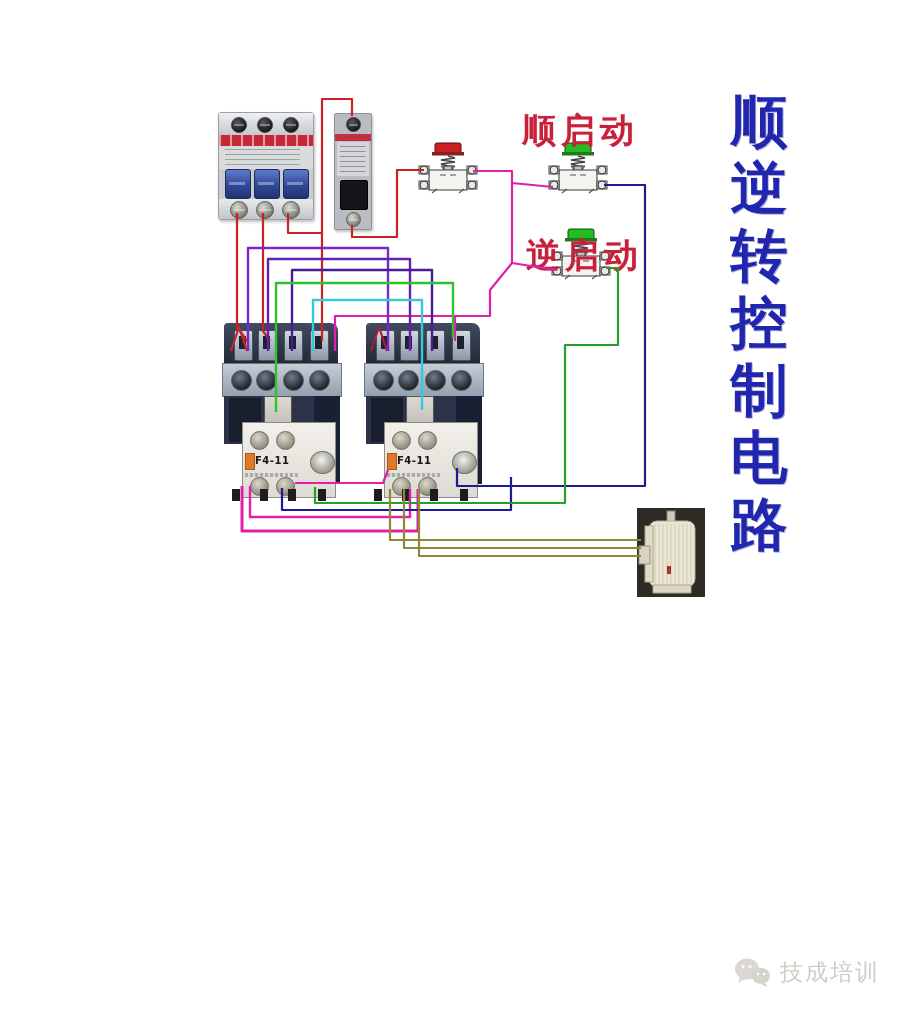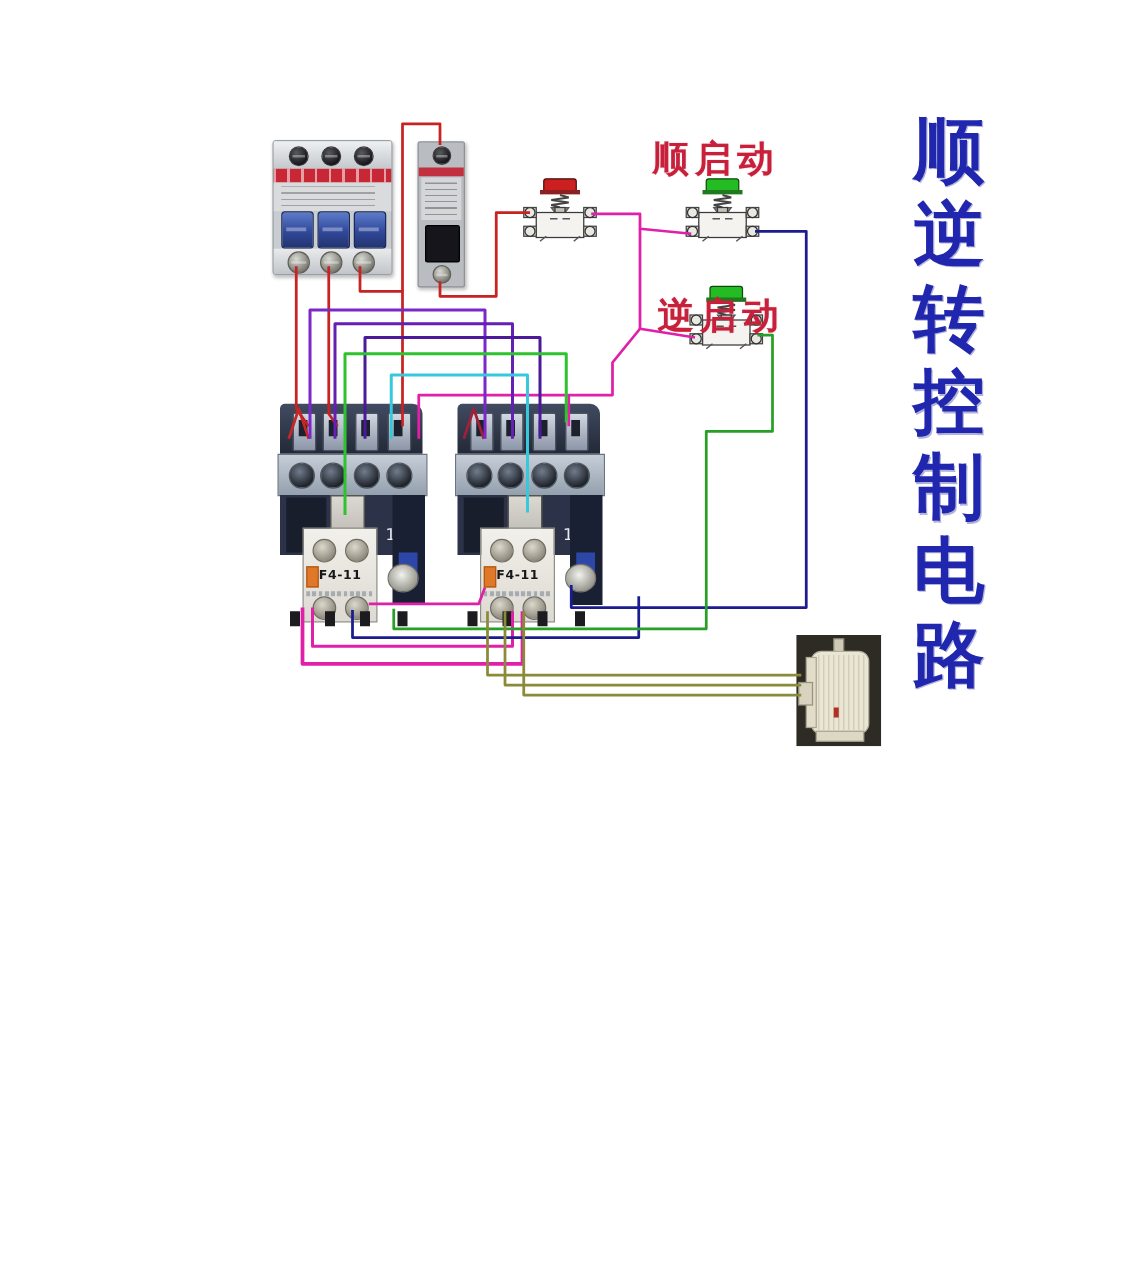--- a/index.html
+++ b/index.html
@@ -29,42 +29,42 @@
   .bk1{position:absolute;left:334px;top:113px;width:36px;height:115px;background:#b9bdc1;
        border:1px solid #8d9297;border-radius:2px;box-shadow:1px 2px 3px rgba(0,0,0,.25);z-index:10;}
   .bk1-redstripe{position:absolute;left:0;top:20px;width:100%;height:7px;background:#c23040;}
   .bk1-label{position:absolute;left:2px;top:28px;width:32px;height:34px;background:#d4d6d7;
        background-image:repeating-linear-gradient(180deg,rgba(80,80,90,.5) 0 1px,transparent 1px 5px);
        background-size:80% 80%;background-repeat:no-repeat;background-position:3px 4px;}
   .bk1-toggle{position:absolute;left:5px;top:66px;width:26px;height:28px;background:#15151b;border-radius:2px;border:1px solid #000;}
   
   .pbtn{position:absolute;z-index:20;}
   
-  .cn-label{position:absolute;font-weight:bold;font-size:29px;letter-spacing:5px;z-index:30;
+  .cn-label{position:absolute;font-weight:bold;font-size:34px;letter-spacing:5px;z-index:30;
             text-shadow:0 0 1px rgba(200,30,60,.4);}
   
   .contactor{position:absolute;top:323px;width:122px;height:178px;z-index:10;}
   .ct-top{position:absolute;left:2px;top:0;width:114px;height:40px;border-radius:4px 8px 0 0;
           background:linear-gradient(#414b61,#222937);}
   .ct-clamp{position:absolute;top:7px;width:17px;height:29px;border-radius:2px;
           background:linear-gradient(#d2d8e1,#8b96a8);border:1px solid #49515f;}
   .ct-clamp::after{content:"";position:absolute;left:4px;top:5px;width:7px;height:13px;background:#1c212d;}
   .ct-band{position:absolute;left:0;top:40px;width:118px;height:32px;border:1px solid #6a7482;
           background:linear-gradient(#c6cdd7,#94a0ae);}
   .ct-bscrew{position:absolute;top:6px;width:19px;height:19px;border-radius:50%;
           background:radial-gradient(circle at 40% 33%,#707c8c,#1e222a 72%);border:1px solid #4e565f;}
   .ct-mid{position:absolute;left:2px;top:73px;width:114px;height:48px;background:#2c3247;}
   .ct-mid::before{content:"";position:absolute;left:5px;top:2px;width:32px;height:44px;background:#191e2d;}
   .ct-plunger{position:absolute;left:40px;top:0;width:26px;height:48px;border:1px solid #565650;
           background:linear-gradient(#dbd9d1,#aeaca4);}
   .ct-rating{position:absolute;right:13px;top:25px;color:#e9ebf2;font-size:13px;}
   .ct-side{position:absolute;left:92px;top:73px;width:26px;height:88px;background:#1a2033;}
   .ct-side::after{content:"";position:absolute;left:5px;top:46px;width:15px;height:26px;background:#2d47a8;}
   .ct-aux{position:absolute;left:20px;top:99px;width:58px;height:74px;border:1px solid #8e8e86;
-          background:linear-gradient(#f2f0ea,#dcdad2);}
+          background:linear-gradient(#f2f0ea,#dcdad2);padding-left:34px;}
   .aux-screw{position:absolute;width:17px;height:17px;border-radius:50%;border:1px solid #6e6b60;
           background:radial-gradient(circle at 40% 33%,#dcd9cc,#8c897c 75%);}
   .aux-tag{position:absolute;left:2px;top:30px;width:8px;height:15px;background:#e0782a;border:1px solid #b05a18;}
   .aux-model{position:absolute;left:12px;top:32px;font-size:10px;font-weight:bold;color:#15151a;letter-spacing:.5px;}
   .aux-line{position:absolute;left:2px;top:50px;width:53px;height:4px;opacity:.55;
           background:repeating-linear-gradient(90deg,#78808e 0 3px,#d8d8d0 3px 5px);}
   .ct-knob{position:absolute;left:88px;top:128px;width:23px;height:21px;border-radius:50%;border:1px solid #74746c;
           background:radial-gradient(circle at 45% 38%,#f2f2ee,#97978e 72%);}
   .ct-foot{position:absolute;top:166px;width:8px;height:12px;background:#1b1b20;}
   
@@ -273,14 +273,27 @@
   <div id="vertical-title">
       <span style="color: rgb(32, 38, 174);">顺</span>
       <span style="color: rgb(32, 38, 174);">逆</span>
       <span style="color: rgb(32, 38, 174);">转</span>
       <span style="color: rgb(32, 38, 174);">控</span>
       <span style="color: rgb(32, 38, 174);">制</span>
       <span style="color: rgb(32, 38, 174);">电</span>
       <span style="color: rgb(32, 38, 174);">路</span>
     </div>
 
+  <div id="watermark">
+    <svg width="38" height="32" viewBox="0 0 38 32">
+      <ellipse cx="13" cy="13" rx="12" ry="10.5" fill="#dbd8d2"></ellipse>
+      <circle cx="9" cy="10.5" r="1.6" fill="#ffffff"></circle>
+      <circle cx="16" cy="10.5" r="1.6" fill="#ffffff"></circle>
+      <polygon points="6,21 4,27 11,23" fill="#dbd8d2"></polygon>
+      <ellipse cx="27" cy="20" rx="9" ry="8" fill="#d6d3cd"></ellipse>
+      <circle cx="24" cy="18" r="1.3" fill="#ffffff"></circle>
+      <circle cx="30" cy="18" r="1.3" fill="#ffffff"></circle>
+      <polygon points="31,27 34,31 27,28" fill="#d6d3cd"></polygon>
+    </svg>
+    <span class="wm-text">技成培训</span>
+  </div>
 
 </div>
 
 </body></html>

